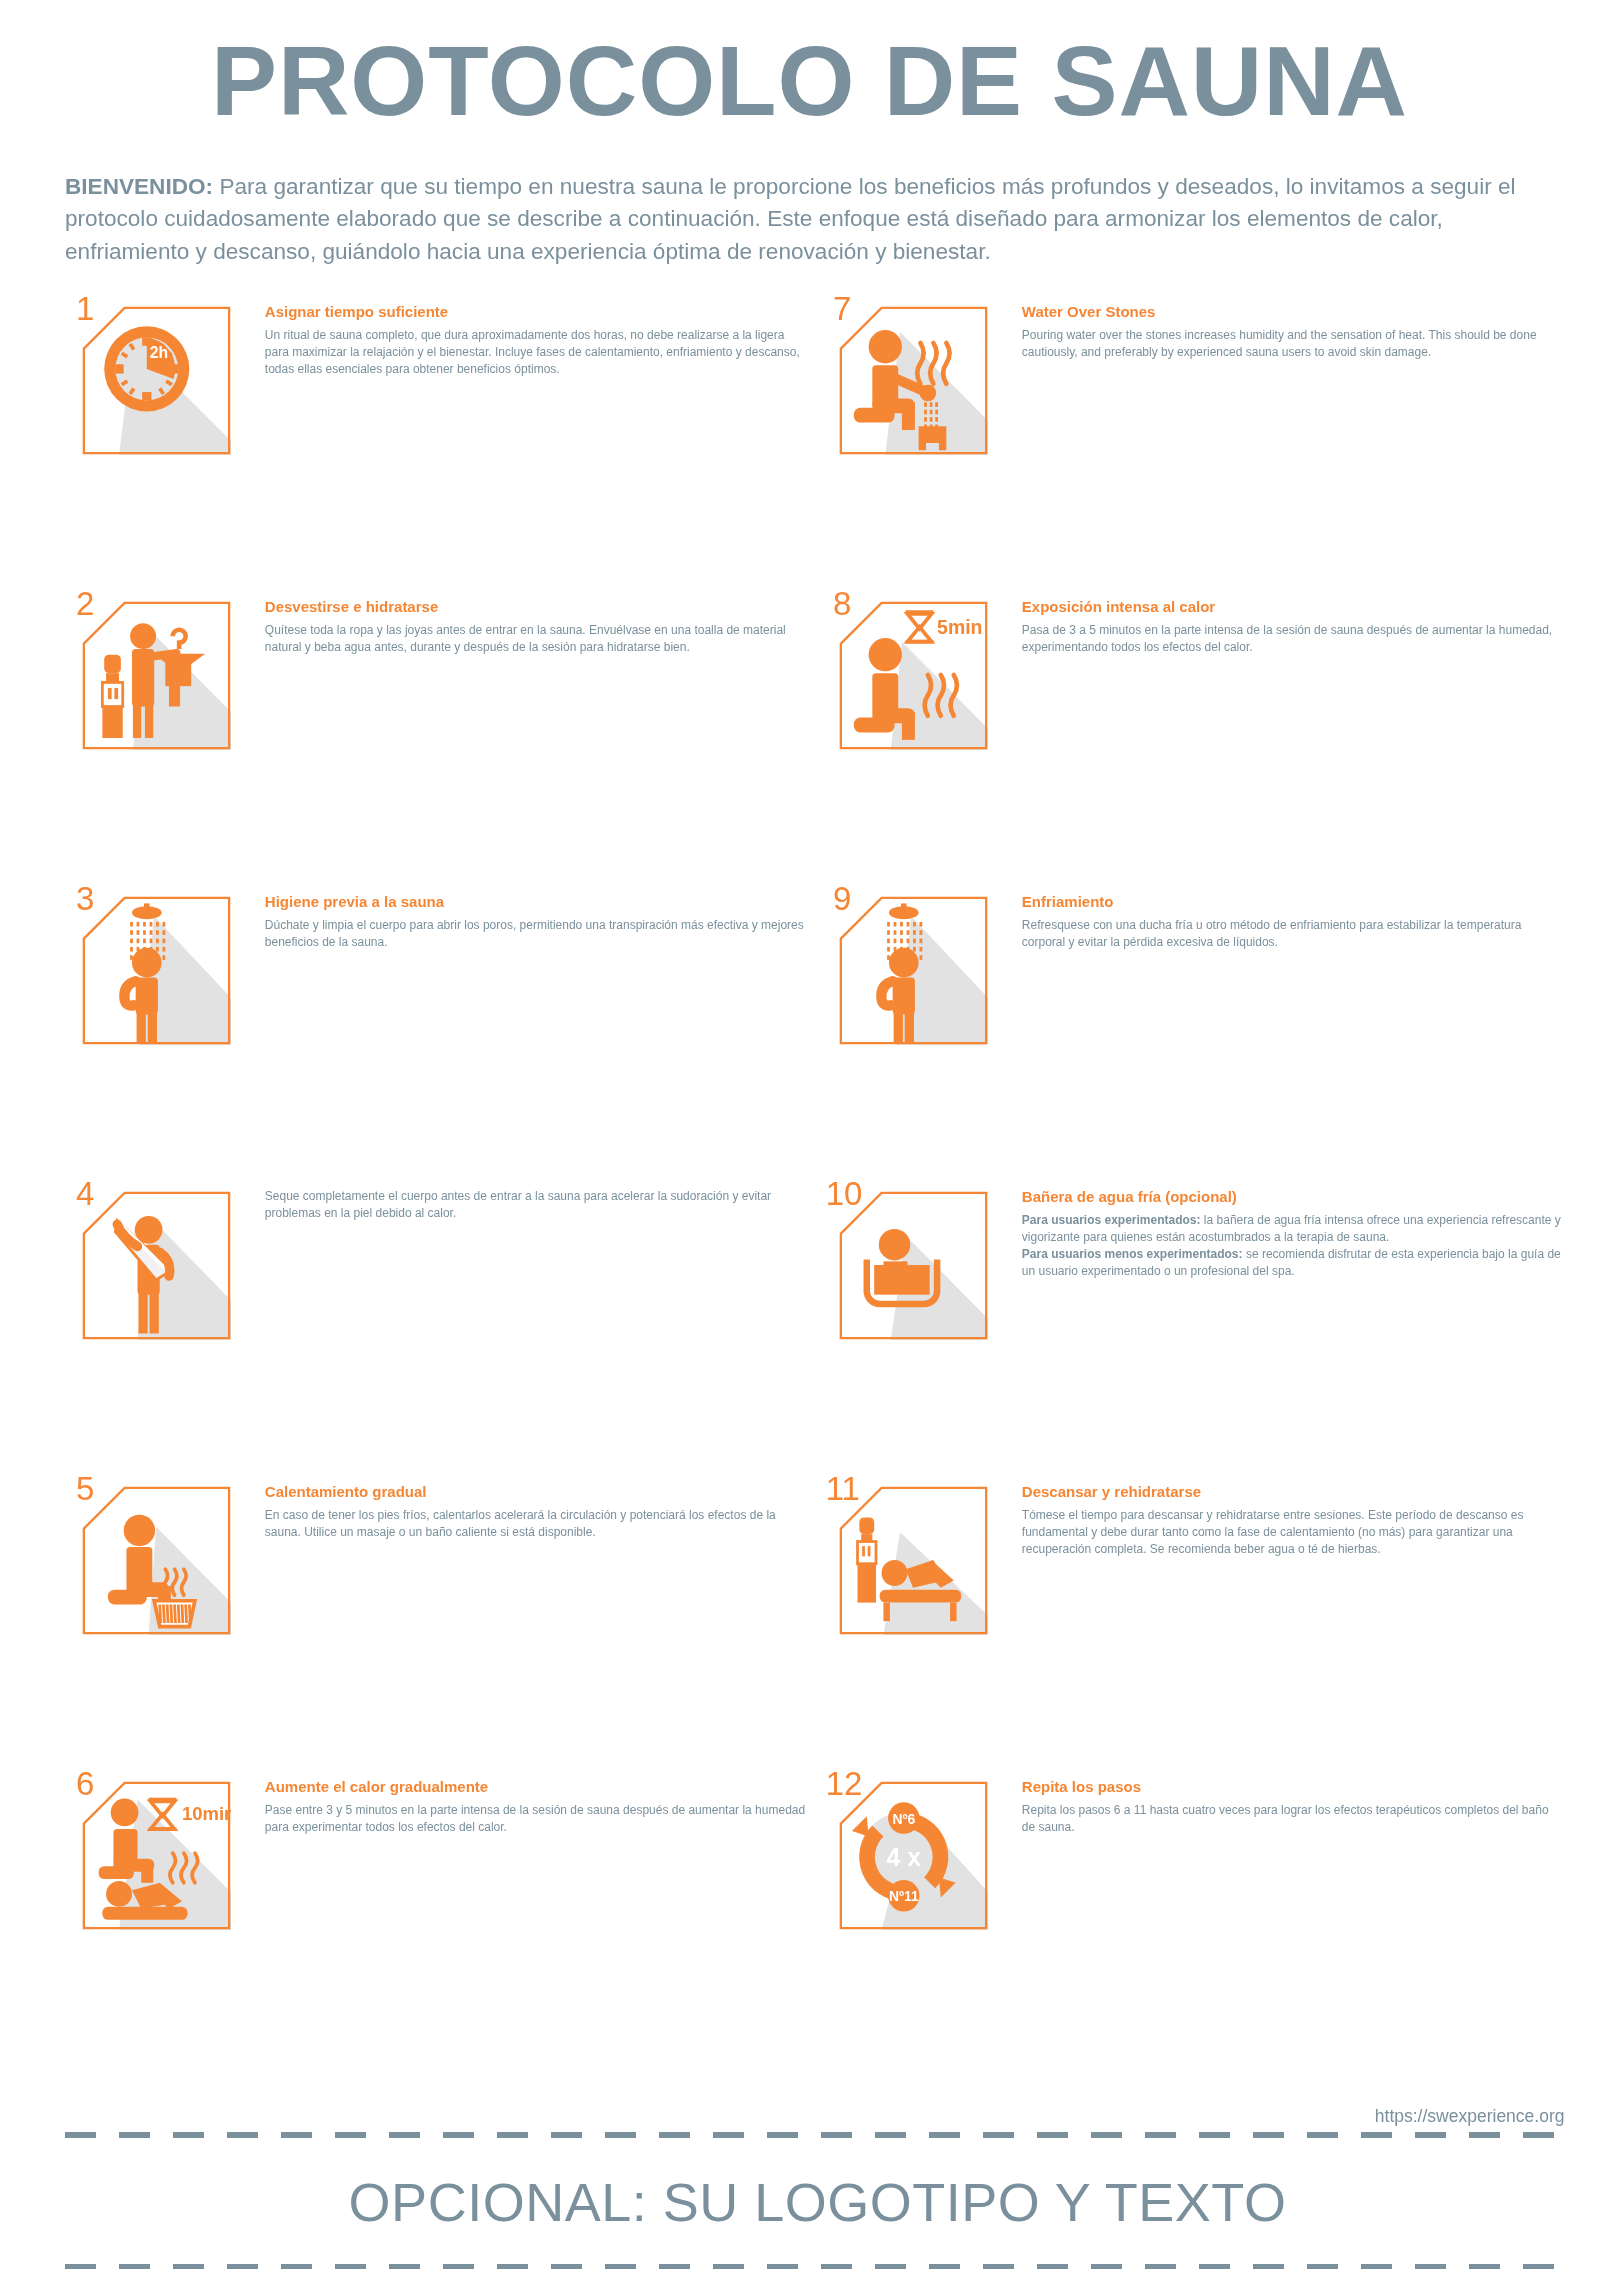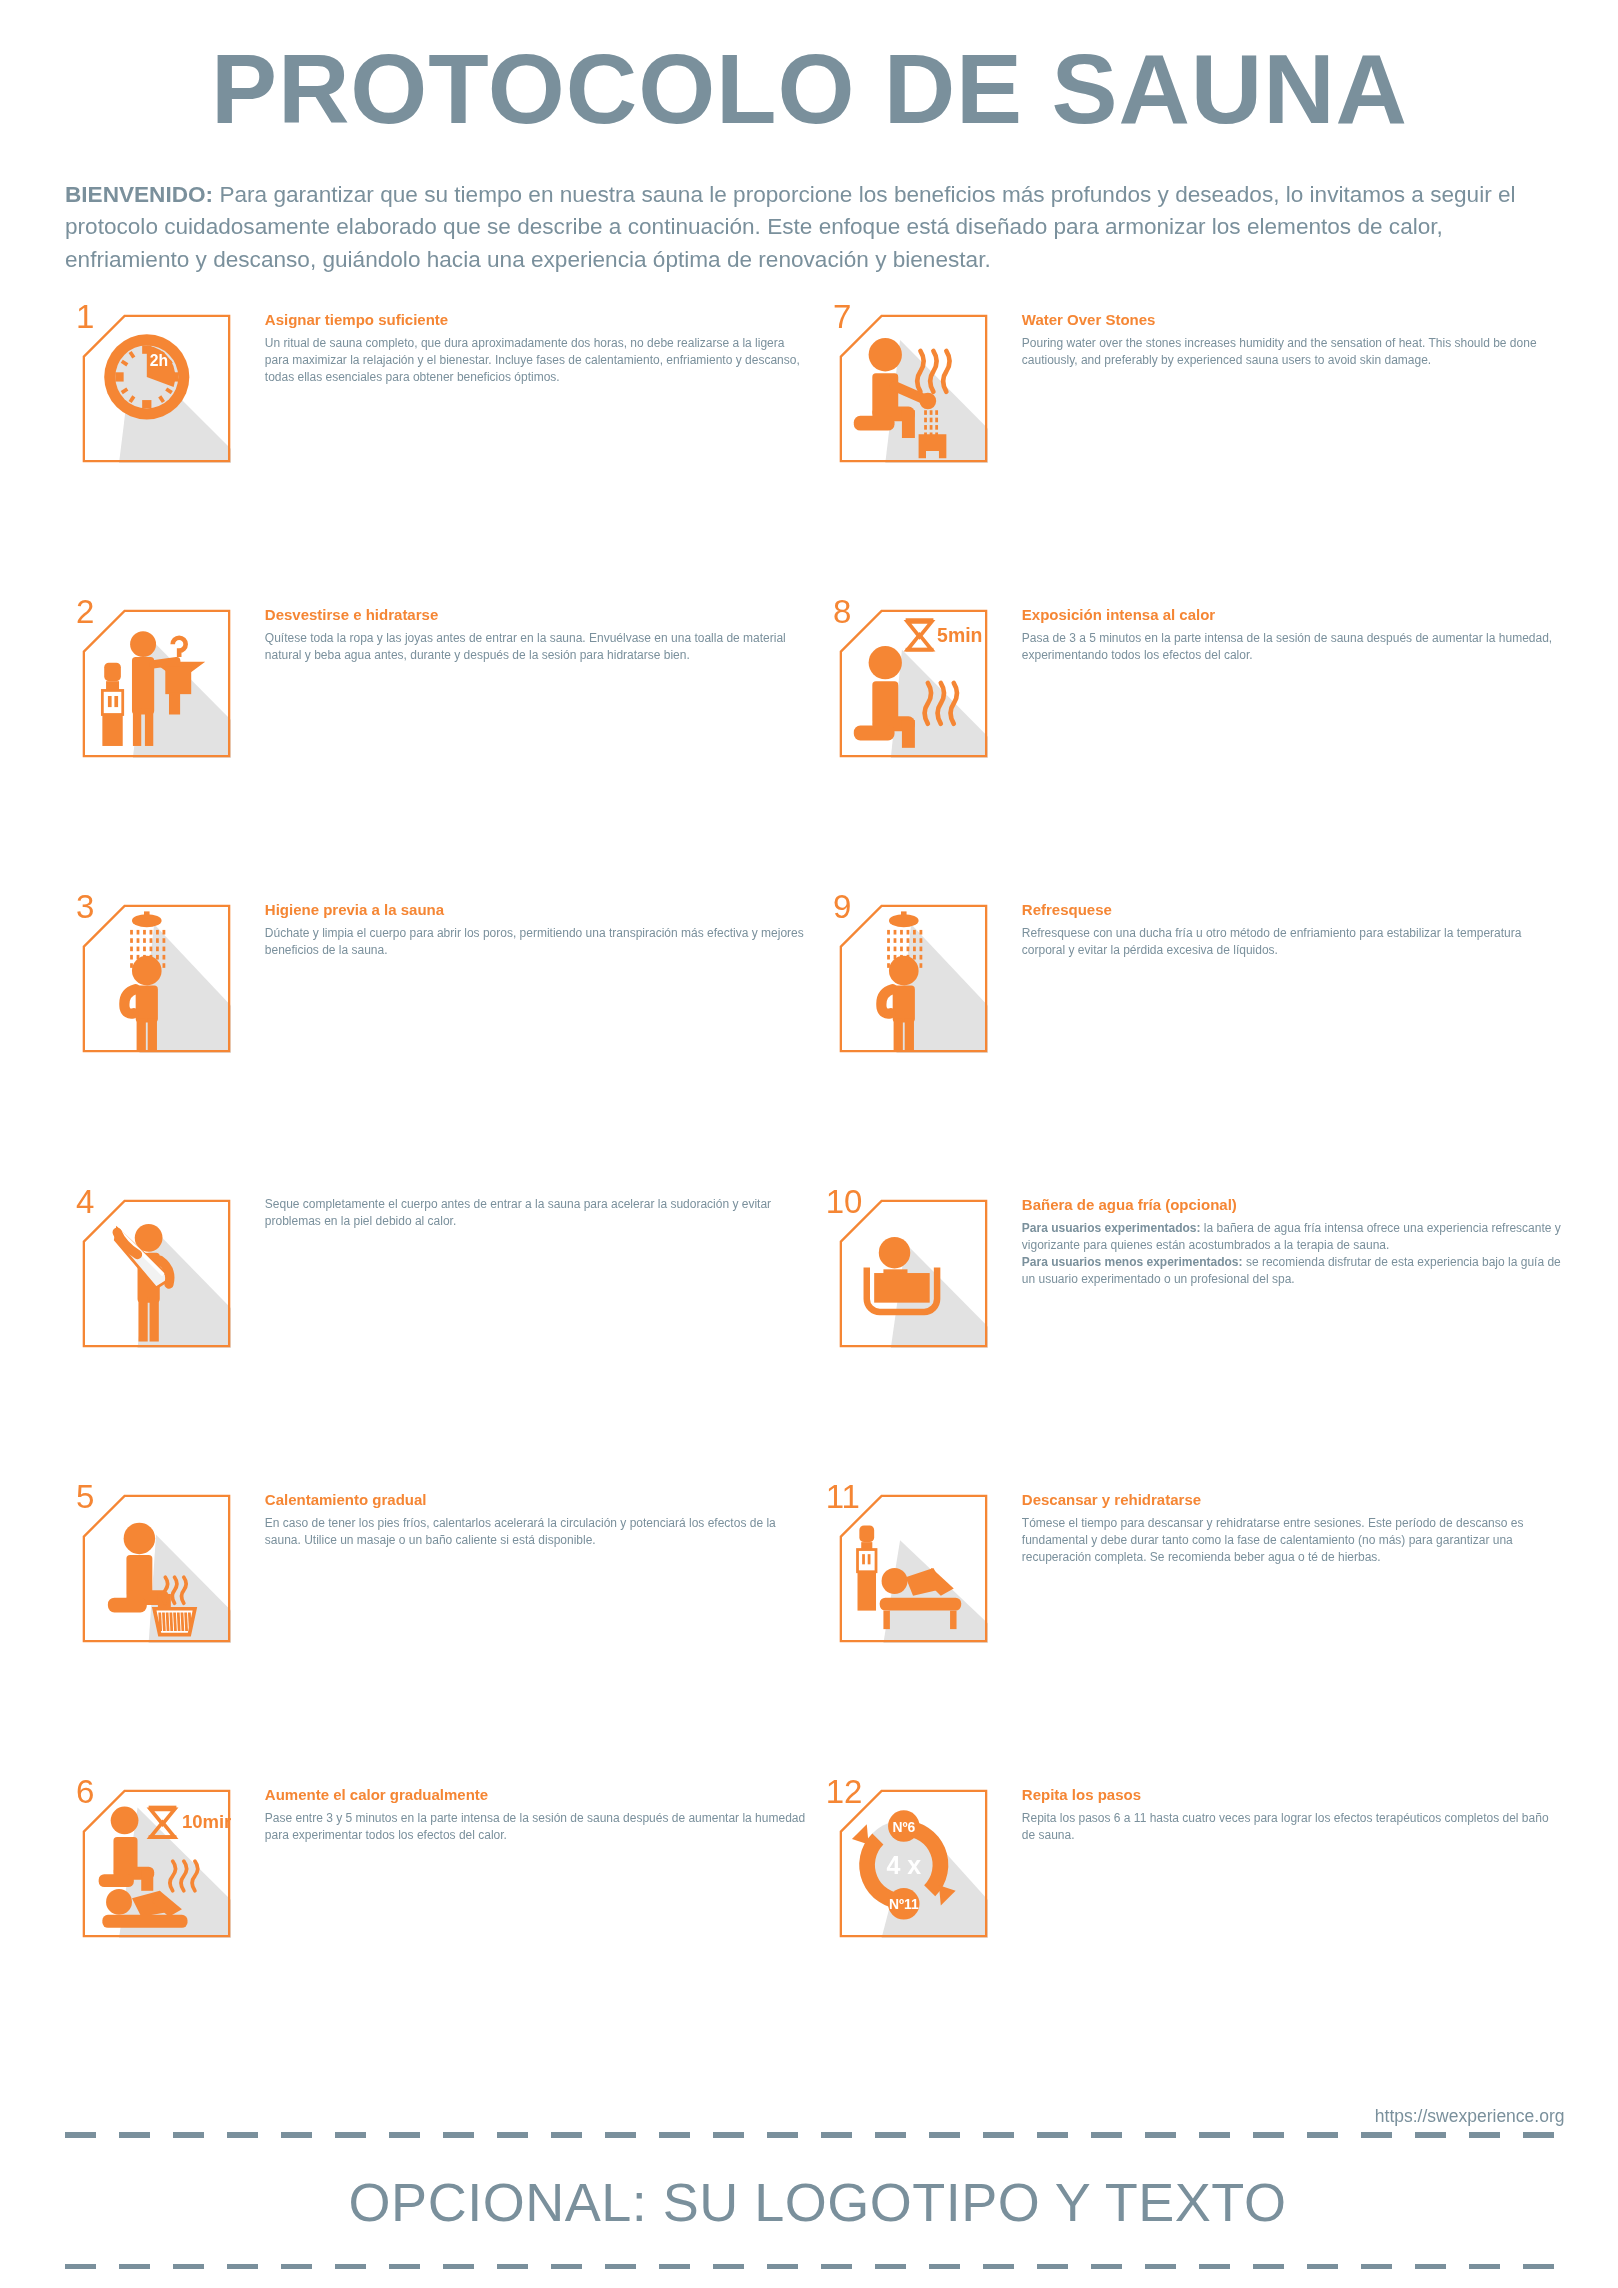--- a/index.html
+++ b/index.html
@@ -4,21 +4,21 @@
 <style>
   * { box-sizing: border-box; margin: 0; padding: 0; }
   html, body {
     width: 1619px; height: 2289px;
     background: #ffffff;
     font-family: "Liberation Sans", sans-serif;
   }
   .page {
     position: relative;
     width: 1619px; height: 2289px;
-    padding: 8px 65px;
+    padding: 0 65px;
     overflow: hidden;
   }
 
   
   .title {
     text-align: center;
     font-size: 99px;
     font-weight: 700;
     letter-spacing: 0.9px;
     color: #7a909c;
@@ -508,21 +508,21 @@
     <rect x="71" y="124" width="10" height="34" fill="#f58634"></rect>
   </svg>
             </div>
             <div class="box">
               <svg width="149" height="149" viewBox="0 0 161 161">
                 <path d="M2 46 L46 2 L159 2 L159 159 L2 159 Z" fill="none" stroke="#f58634" stroke-width="2.5"></path>
               </svg>
             </div>
           </div>
           <div class="step-text">
-            <div class="step-title">Refresquese</div>
+            <div class="step-title">Enfriamiento</div>
             <div class="step-body">Refresquese con una ducha fría u otro método de enfriamiento para estabilizar la temperatura corporal y evitar la pérdida excesiva de líquidos.</div>
           </div>
         </div>
         <div class="step">
           <div class="step-visual">
             <div class="num wide">10</div>
             <div class="icon-layer">
               <svg viewBox="0 0 161 161">
     <polygon points="72,48 161,138 161,161 56,161" fill="#e2e2e2"></polygon>
     <circle cx="60" cy="58" r="17" fill="#f58634"></circle>

